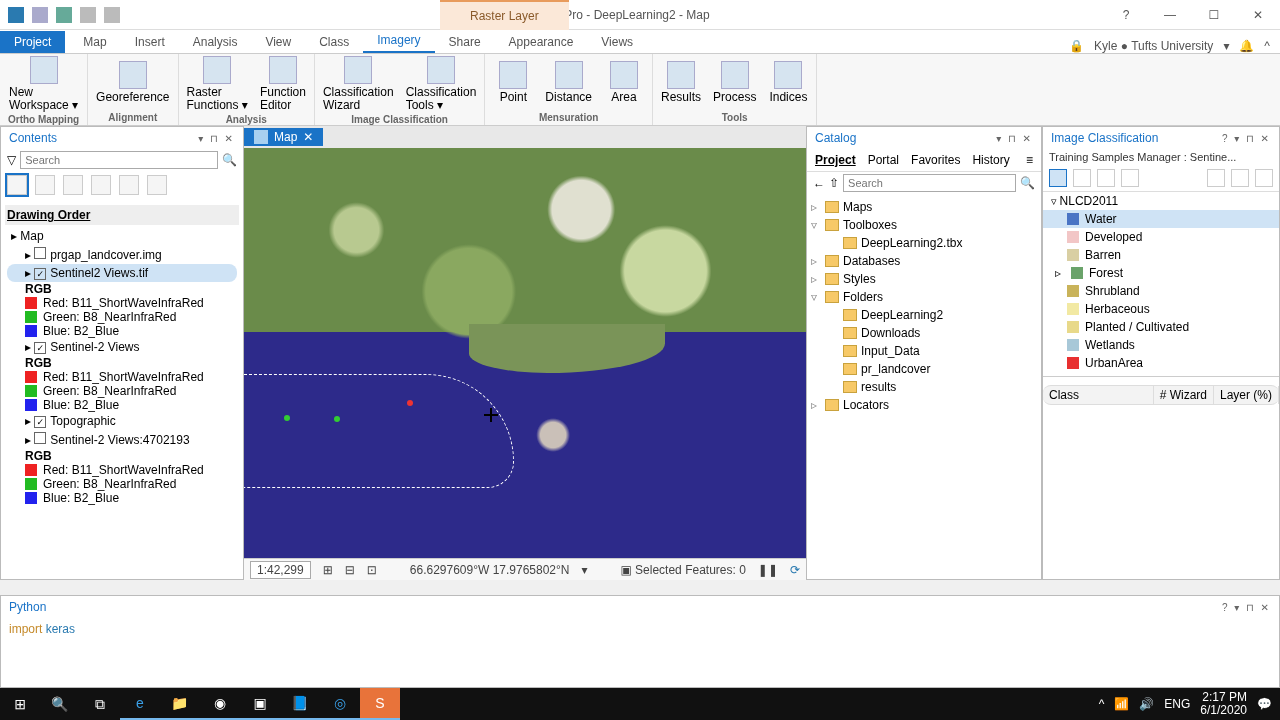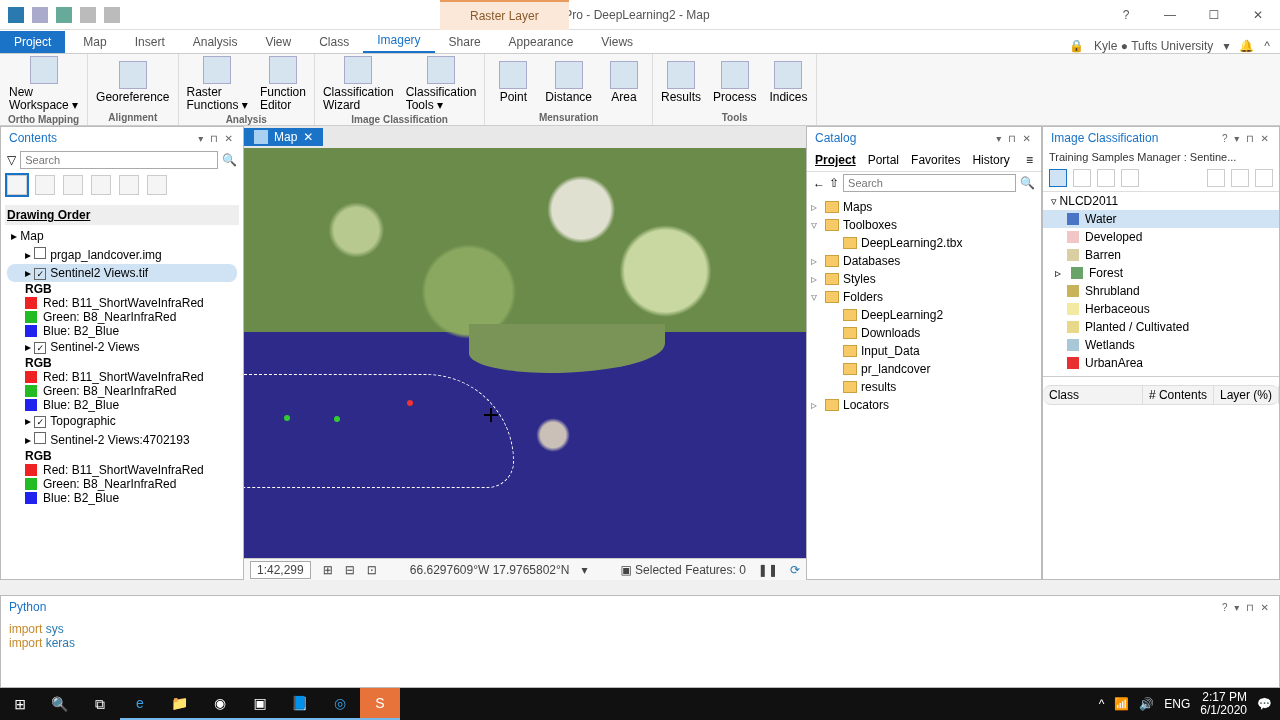--- a/index.html
+++ b/index.html
@@ -466,35 +466,34 @@
     <div class="samples-area">
       <div class="samples-tb">
         <div class="tb"></div>
         <div class="tb"></div>
         <div class="tb"></div>
         <div style="flex:1"></div>
         <div class="tb"></div>
       </div>
       <div class="samples-head">
         <div style="flex:1">Class</div>
-        <div># Contents</div>
+        <div># Wizard</div>
         <div>Layer (%)</div>
       </div>
       <div style="flex:1; min-height:80px"></div>
     </div>
   </div>
 </div>
 
 <div class="python-panel">
   <div class="panel-title">
       <span>Python</span>
       <span class="pctrl">? ▾ ⊓ ✕</span>
     </div>
   <div class="python-body" id="py-body">
-      <div><span class="kw">import</span> <span class="mod">sys</span></div>
       <div><span class="kw">import</span> <span class="mod">keras</span></div>
     </div>
 </div>
 
 <div class="taskbar">
   <div class="tbi">⊞</div>
   <div class="tbi">🔍</div>
   <div class="tbi">⧉</div>
   <div class="tbi active" style="color:#3aa0e8">e</div>
   <div class="tbi active">📁</div>

